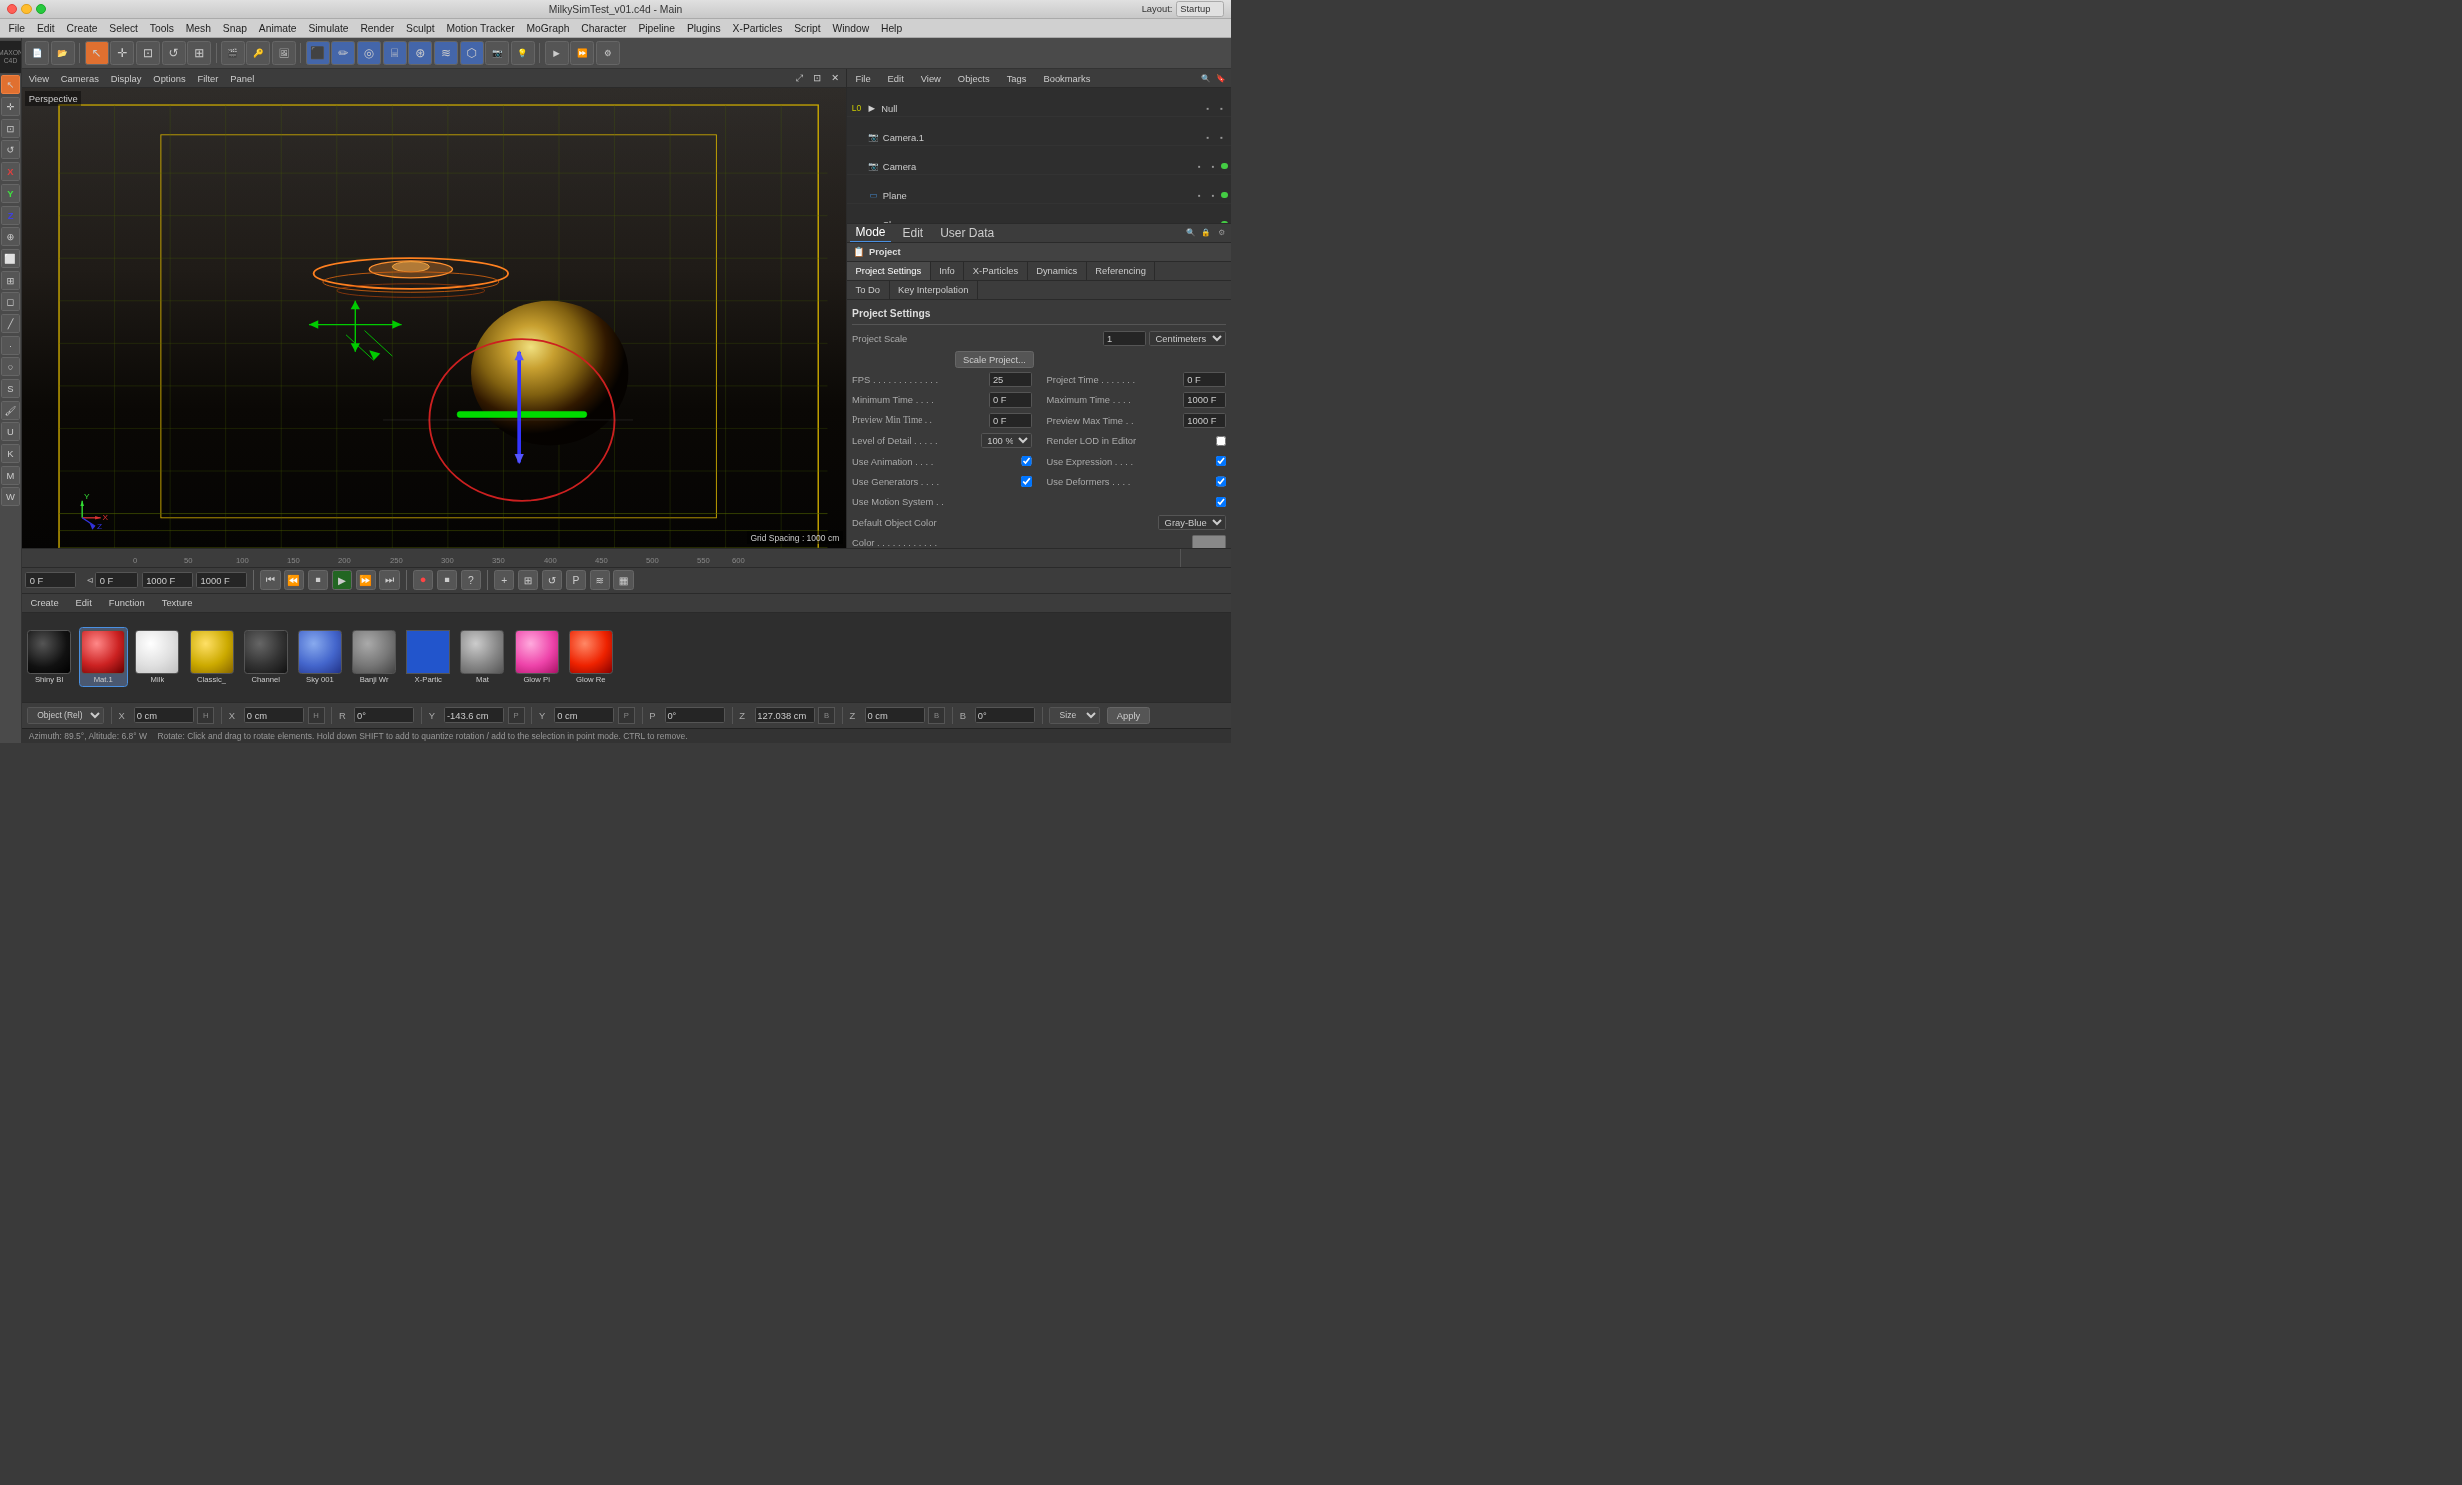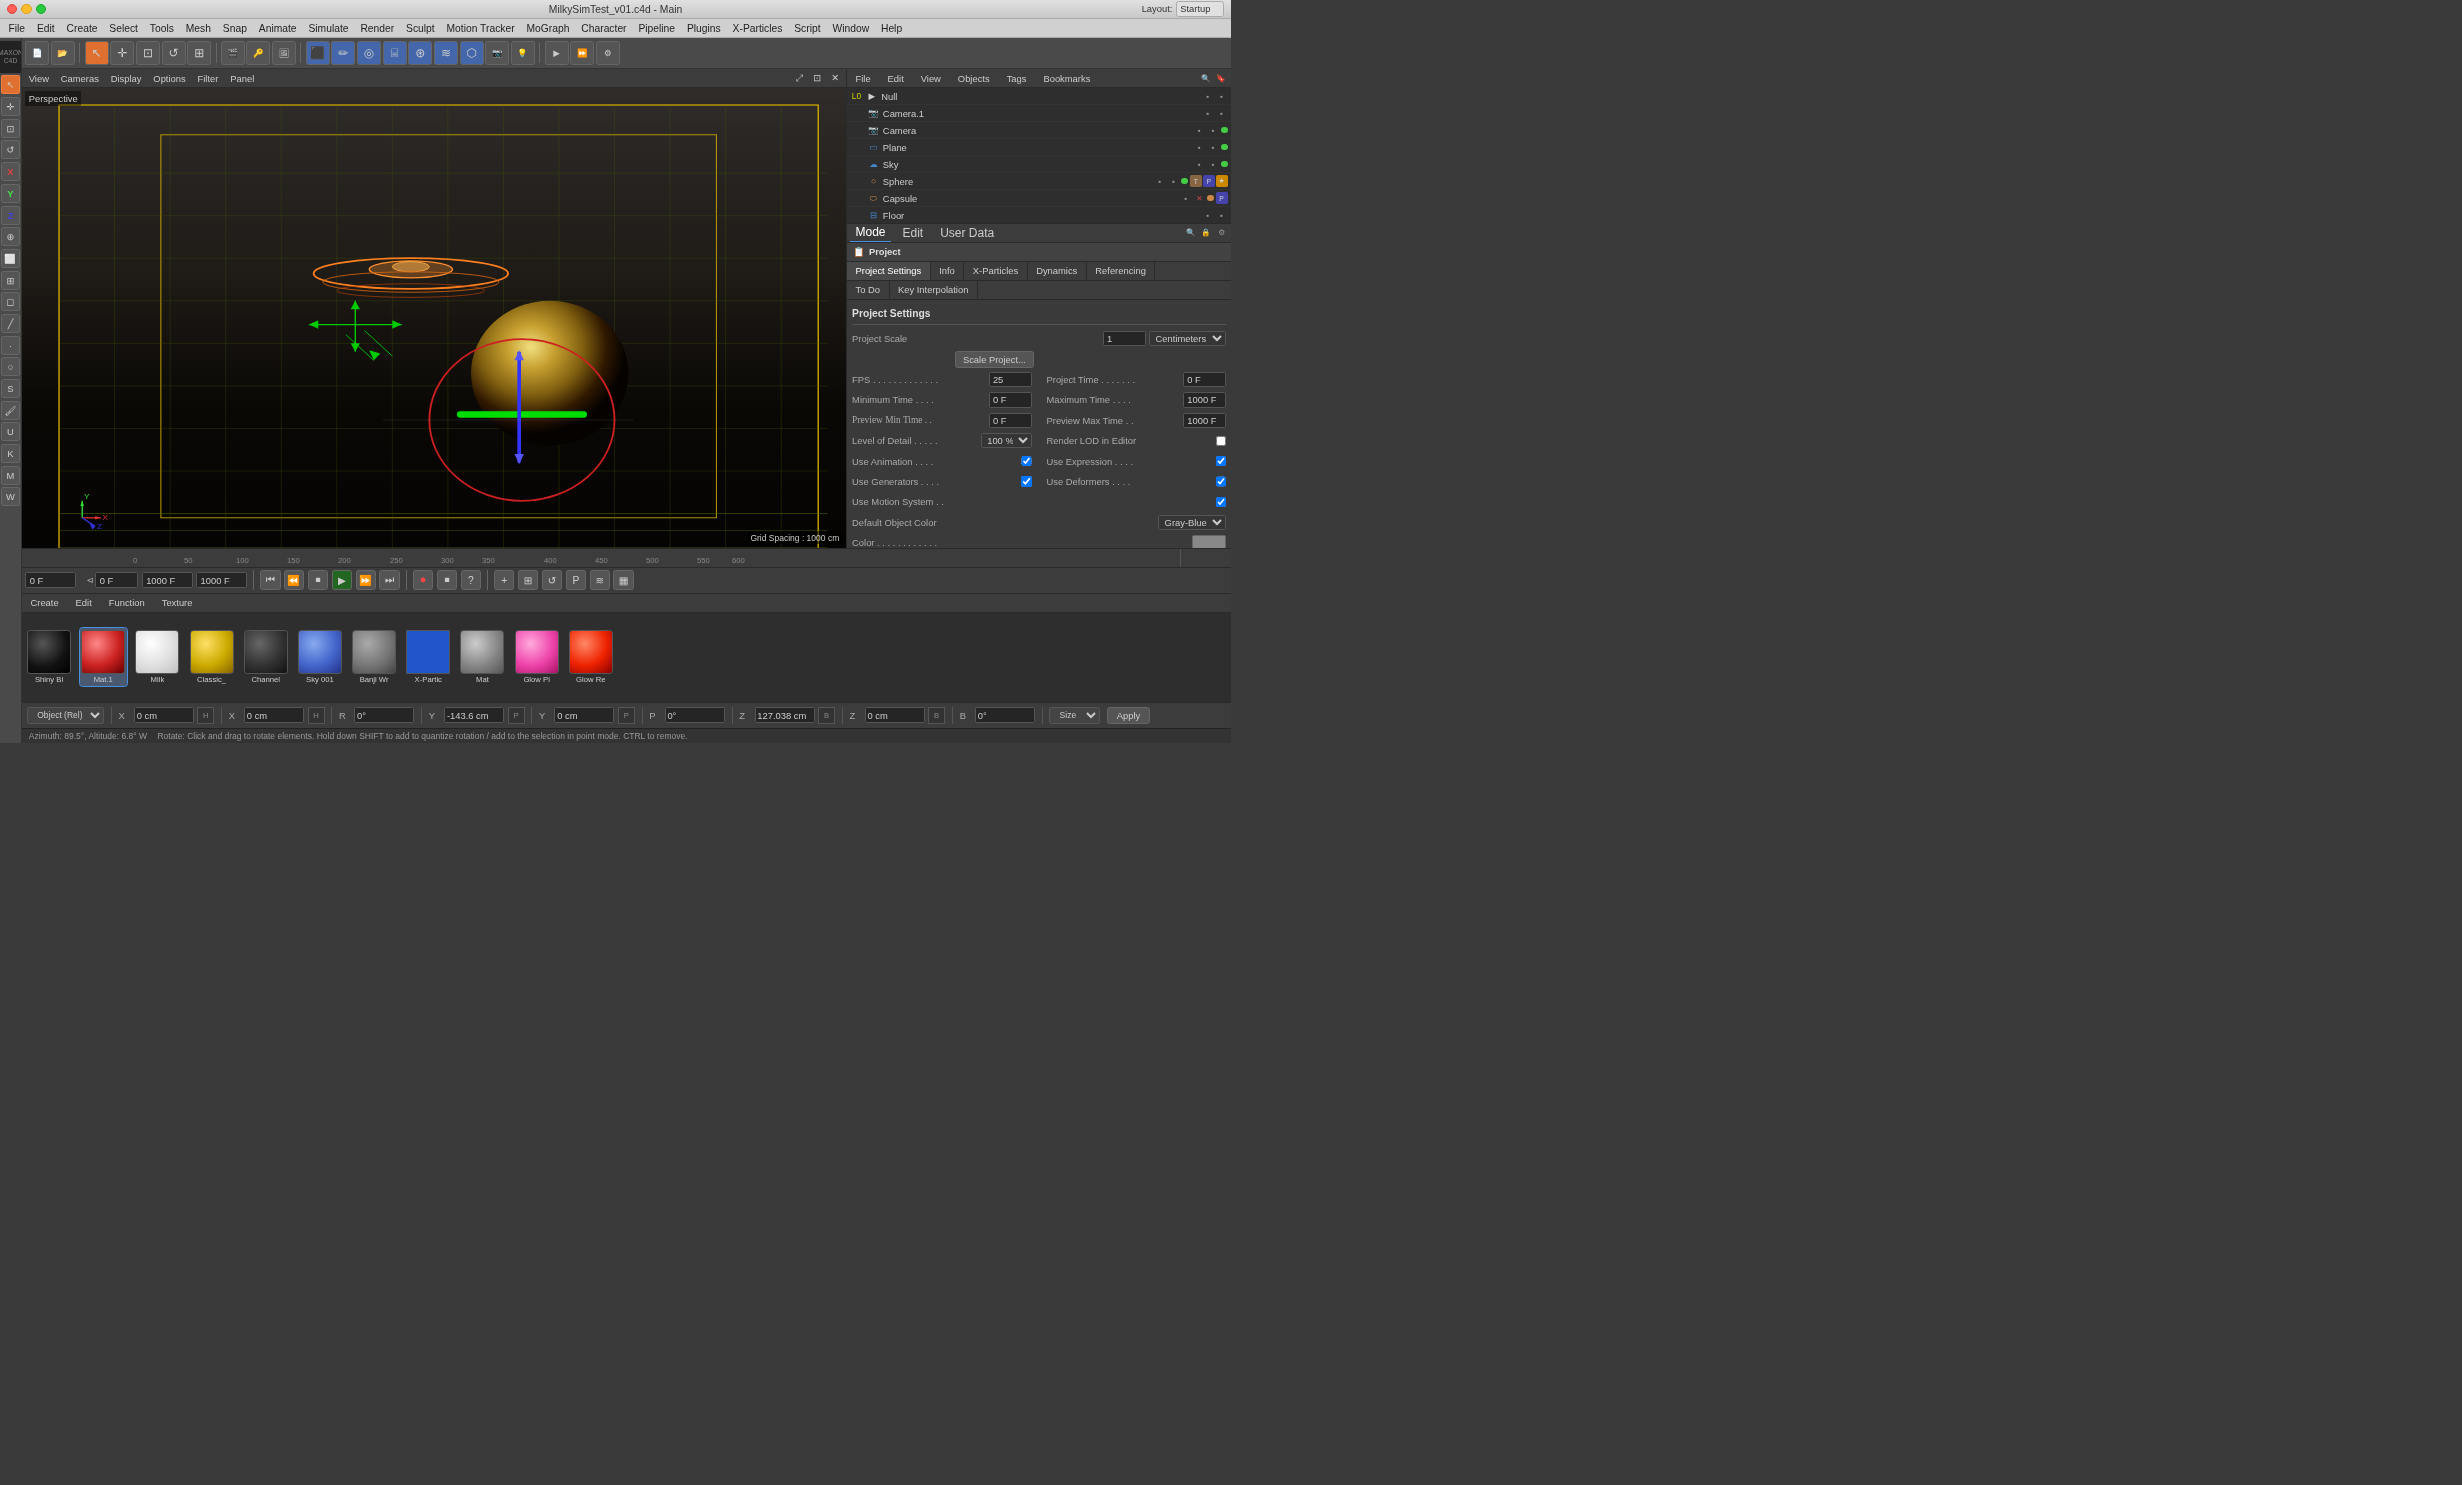--- a/index.html
+++ b/index.html
@@ -242,20 +242,21 @@
       background: #2e2e2e;
     }
     .obj-row {
       height: 17px;
       display: flex;
       align-items: center;
       padding: 0 3.4px;
       border-bottom: 0.9px solid #333;
       gap: 3.4px;
       cursor: pointer;
+      margin-top: 12px;
     }
     .obj-icon {
       width: 12px; height: 12px;
       display: flex; align-items: center; justify-content: center;
       font-size: 8.5px;
       flex-shrink: 0;
     }
     .obj-name {
       flex: 1;
       font-size: 9.4px;
@@ -1089,21 +1090,21 @@
       <div id="timeline-scale" style="position:relative;height:19px;background:#3c3c3c;border-bottom:0.9px solid #2a2a2a;overflow:hidden;">
         <div style="position:relative;width:100%;height:100%;padding-left:111px;">
 
           <span style="position:absolute;left:111px;bottom:1.7px;font-size:7.7px;color:#888;">0</span>
           <span style="position:absolute;left:162px;bottom:1.7px;font-size:7.7px;color:#888;">50</span>
           <span style="position:absolute;left:214px;bottom:1.7px;font-size:7.7px;color:#888;">100</span>
           <span style="position:absolute;left:265px;bottom:1.7px;font-size:7.7px;color:#888;">150</span>
           <span style="position:absolute;left:316px;bottom:1.7px;font-size:7.7px;color:#888;">200</span>
           <span style="position:absolute;left:368px;bottom:1.7px;font-size:7.7px;color:#888;">250</span>
           <span style="position:absolute;left:419px;bottom:1.7px;font-size:7.7px;color:#888;">300</span>
-          <span style="position:absolute;left:460px;bottom:1.7px;font-size:7.7px;color:#888;">350</span>
+          <span style="position:absolute;left:470px;bottom:1.7px;font-size:7.7px;color:#888;">350</span>
           <span style="position:absolute;left:522px;bottom:1.7px;font-size:7.7px;color:#888;">400</span>
           <span style="position:absolute;left:573px;bottom:1.7px;font-size:7.7px;color:#888;">450</span>
           <span style="position:absolute;left:624px;bottom:1.7px;font-size:7.7px;color:#888;">500</span>
           <span style="position:absolute;left:675px;bottom:1.7px;font-size:7.7px;color:#888;">550</span>
           <span style="position:absolute;left:710px;bottom:1.7px;font-size:7.7px;color:#888;">600</span>
           <span style="position:absolute;right:3.4px;bottom:1.7px;font-size:7.7px;color:#888;">0 F</span>
         </div>
         <div style="position:absolute;right:0;top:0;bottom:0;width:51px;background:#3c3c3c;border-left:0.9px solid #555;display:flex;align-items:center;justify-content:center;">
         </div>
       </div>

